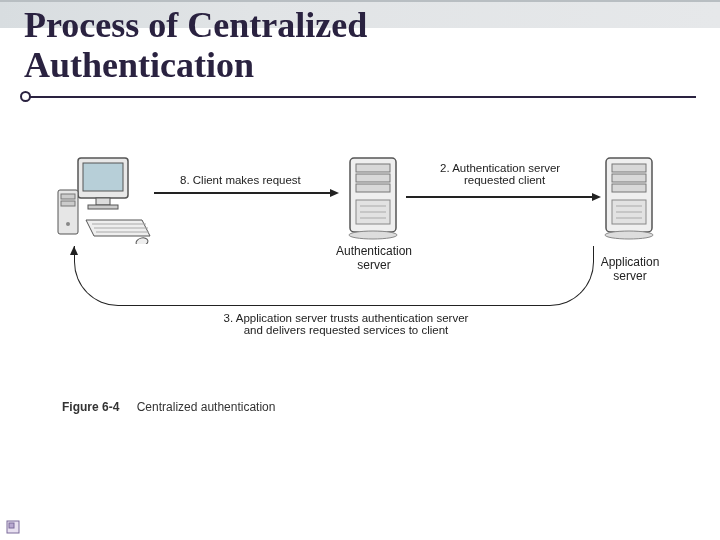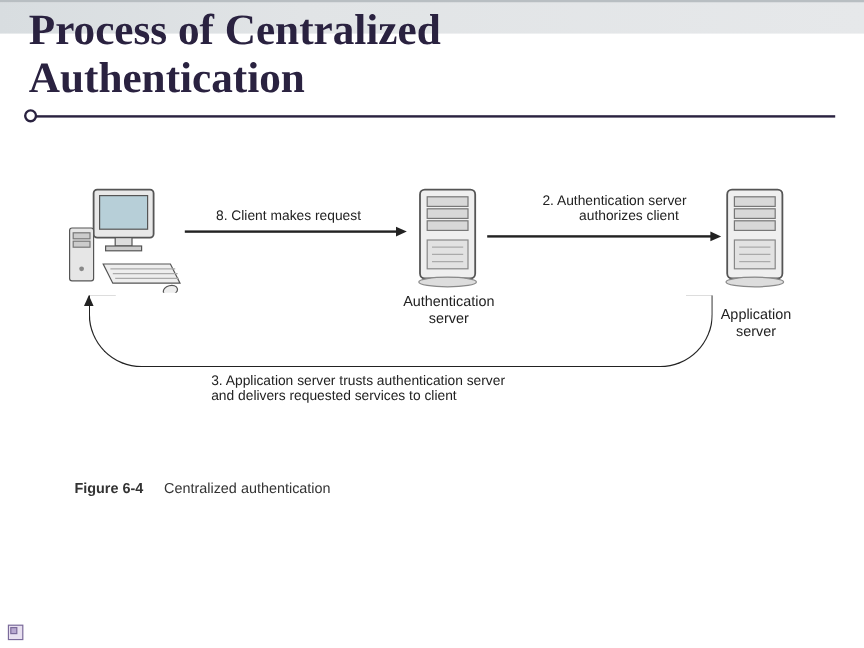--- a/index.html
+++ b/index.html
@@ -156,23 +156,23 @@
       <line x1="16" y1="58" x2="42" y2="58" stroke="#aaa"></line>
       <line x1="16" y1="64" x2="42" y2="64" stroke="#aaa"></line>
       <ellipse cx="29" cy="81" rx="24" ry="4" fill="#ddd" stroke="#888"></ellipse>
     </svg>
   </div>
   <div class="node-label" style="left:262px; top:76px;">
     <span>Authentication</span><br>
     <span>server</span>
   </div>
 
-  <div class="step-label" style="left:390px; top:-6px; text-align:center;">
+  <div class="step-label" style="left:378px; top:-6px; text-align:left;">
     <span>2. Authentication server</span><br>
-    <span style="padding-left:24px;">authorizes client</span>
+    <span style="padding-left:24px;">requested client</span>
   </div>
   <div class="arrow-line" style="left:344px; top:28px; width:188px;"></div>
   <div class="arrow-head right" style="left:530px; top:24.5px;"></div>
 
   <div class="server" style="left:538px; top:-14px;">
     <svg width="58" height="86" viewBox="0 0 58 86">
       <rect x="6" y="4" width="46" height="74" rx="4" fill="#efefef" stroke="#555" stroke-width="1.5"></rect>
       <rect x="12" y="10" width="34" height="8" fill="#d8d8d8" stroke="#777"></rect>
       <rect x="12" y="20" width="34" height="8" fill="#d8d8d8" stroke="#777"></rect>
       <rect x="12" y="30" width="34" height="8" fill="#d8d8d8" stroke="#777"></rect>
@@ -184,21 +184,21 @@
     </svg>
   </div>
   <div class="node-label" style="left:518px; top:76px;margin-top:11px;">
     <span>Application</span><br>
     <span>server</span>
   </div>
 
   <div class="return-path" style="left:12px; top:78px; width:520px; height:60px;"></div>
   <div class="arrow-head" style="left:8px; top:74px; border-bottom:9px solid #222; border-left:4px solid transparent; border-right:4px solid transparent;"></div>
 
-  <div class="step-label" style="left:114px; top:144px; width:320px; white-space:normal;">
+  <div class="step-label" style="left:124px; top:144px; text-align:center; width:320px; white-space:normal;">
     <span>3. Application server trusts authentication server</span><br>
     <span>and delivers requested services to client</span>
   </div>
 
 </div>
 
 <div class="caption">
   <span class="fignum">Figure 6-4</span>
   <span>Centralized authentication</span>
 </div>

